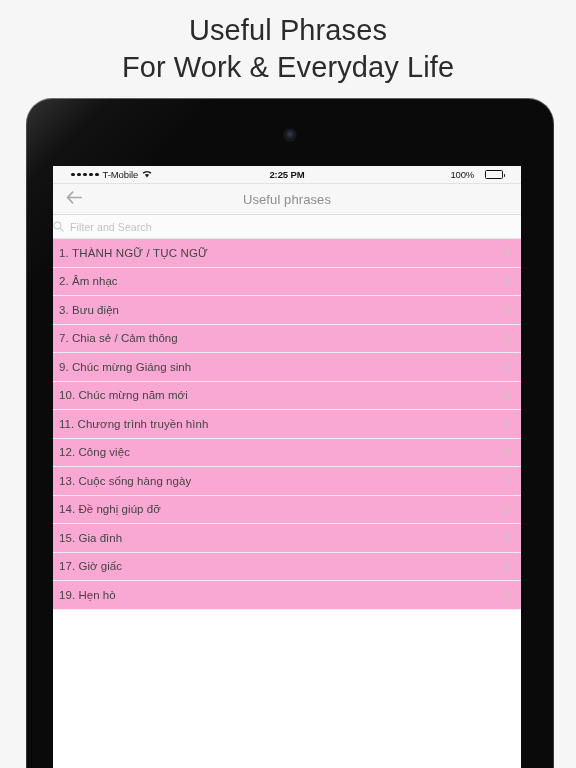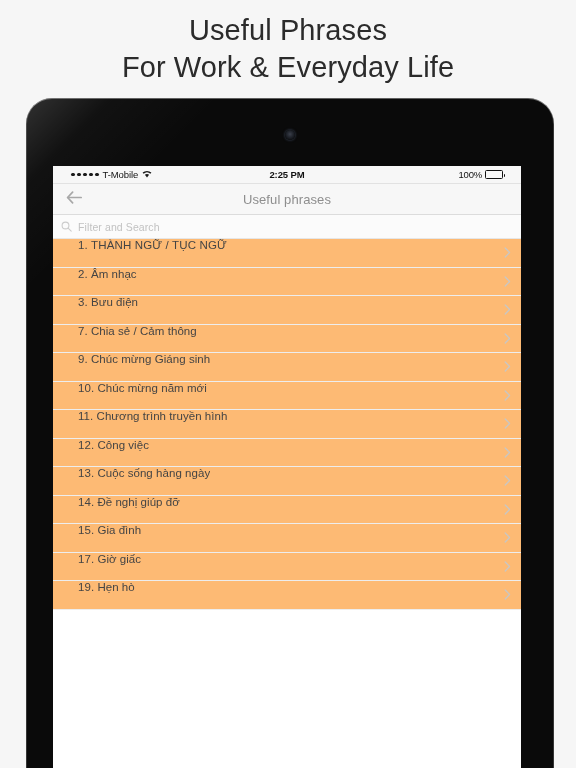--- a/index.html
+++ b/index.html
@@ -102,21 +102,21 @@
     text-align: center;
     font-size: 9.5px;
     font-weight: bold;
     color: #111;
     letter-spacing: -0.1px;
   }
   .sb-right {
     margin-left: auto;
     display: flex;
     align-items: center;
-    gap: 3px;
+    gap: 11px;
     position: relative;
     z-index: 2;
   }
   .batt-pct { font-size: 9.5px; color: #111; letter-spacing: -0.2px; }
   .battery {
     width: 18px; height: 8.5px;
     border: 1px solid #111;
     border-radius: 1.5px;
     position: relative;
     box-sizing: border-box;
@@ -158,42 +158,42 @@
     pointer-events: none;
   }
 
   
   .searchbar {
     height: 24px;
     background: #fbfbfb;
     border-bottom: 1px solid #e6e6e6;
     display: flex;
     align-items: center;
-    padding-left: 8px;
     box-sizing: border-box;
   }
   .search-icon { display: flex; align-items: center; margin-right: 6px; }
   .search-placeholder {
     font-size: 10.5px;
     color: #c2c2c2;
     letter-spacing: 0.1px;
   }
 
   
   .list {
     background: #ffffff;
   }
   .row {
     height: 28.5px;
     display: flex;
-    padding: 0 10px 0 25px;
+    align-items: center;
+    padding: 0 10px 0 6px;
     box-sizing: border-box;
     border-bottom: 1px solid #ededed;
     cursor: pointer;
-    background: #fdba74;
+    background: #f9a8d4;
   }
   .row-label {
     font-size: 11.5px;
     color: #444;
     letter-spacing: 0.05px;
     white-space: nowrap;
     overflow: hidden;
   }
   .row-label.caps {
     letter-spacing: 0.15px;

